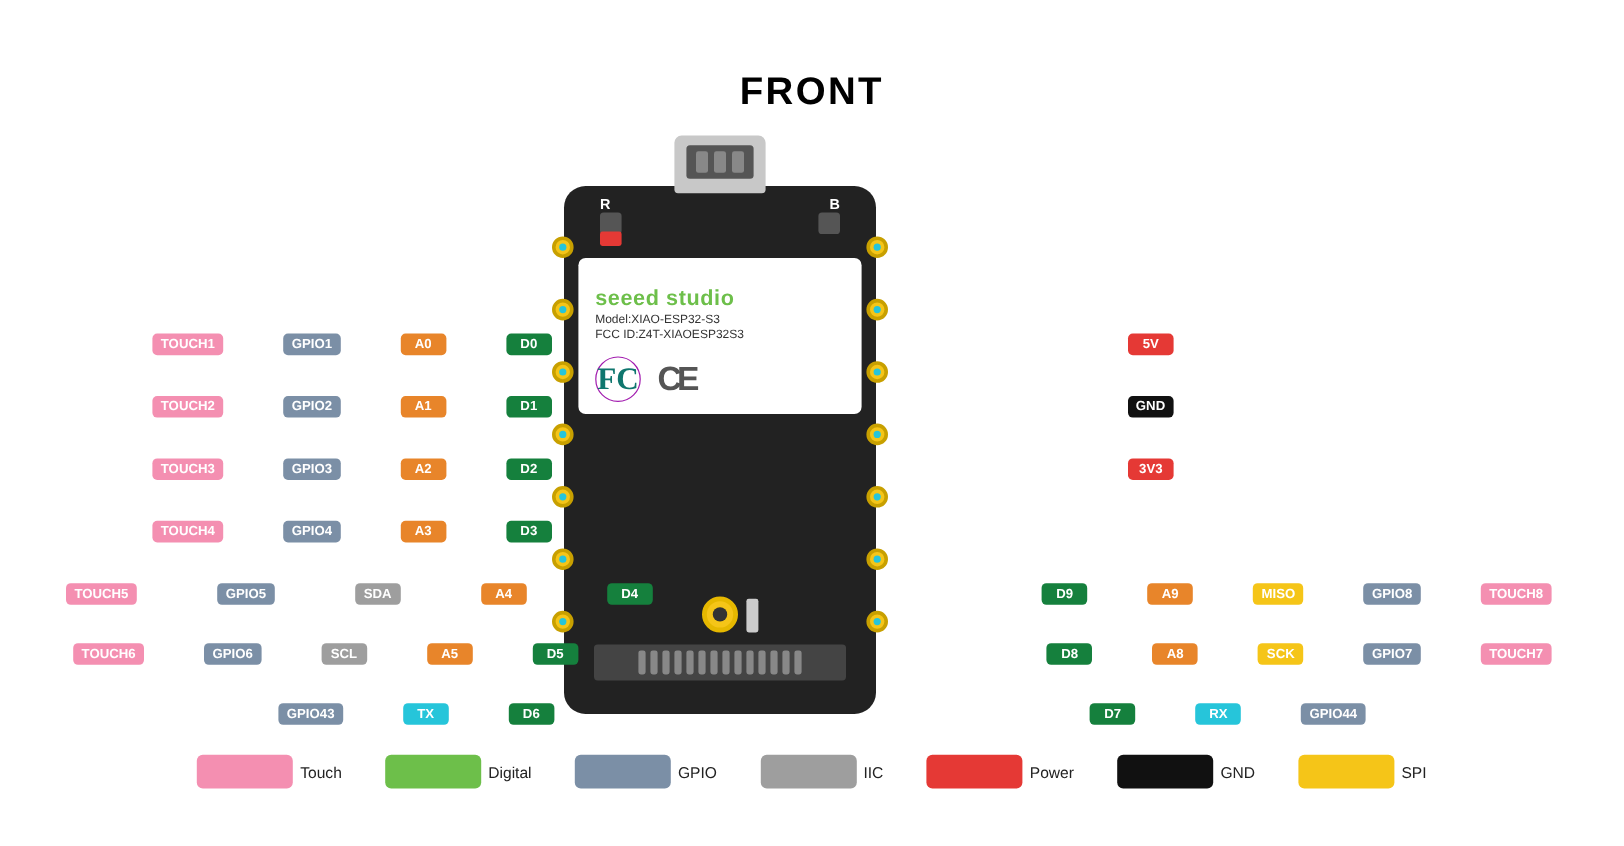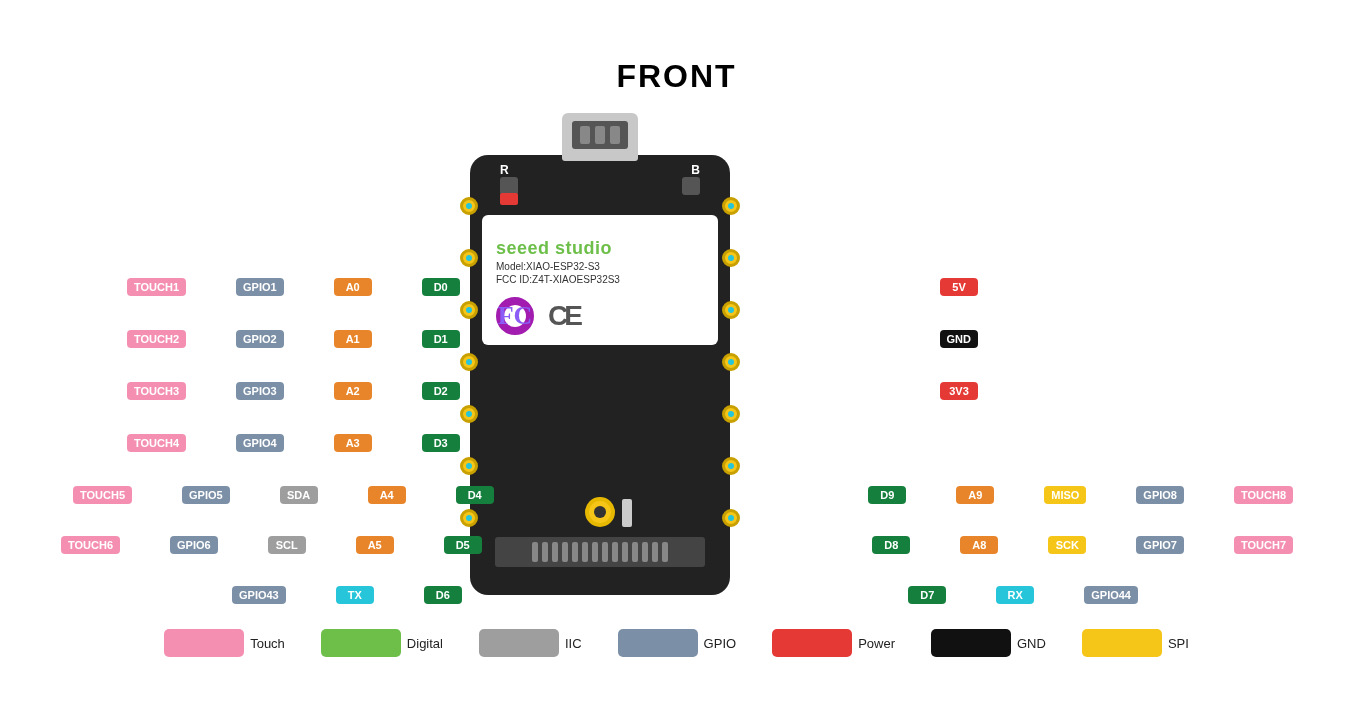--- a/index.html
+++ b/index.html
@@ -121,22 +121,22 @@
     }
     .board-label .fcc-row {
       display: flex;
       align-items: center;
       gap: 14px;
       margin-top: 12px;
     }
     .fc-logo {
       font-size: 26px;
       font-weight: 900;
-      color: #8b5cf6;
-      border: 8px solid #a21caf;
+      color: #0f766e;
+      border: 1px solid #a21caf;
       border-radius: 50%;
       width: 38px;
       height: 38px;
       display: flex;
       align-items: center;
       justify-content: center;
       font-family: serif;
     }
     .ce-logo {
       font-size: 28px;
@@ -422,21 +422,21 @@
     <span class="badge badge-digital">D2</span>
   </div>
 
   <div style="position:absolute;left:80px;top:339px;display:flex;align-items:center;gap:3px;">
     <span class="badge badge-touch">TOUCH4</span>
     <span class="badge badge-gpio">GPIO4</span>
     <span class="badge badge-analog">A3</span>
     <span class="badge badge-digital">D3</span>
   </div>
 
-  <div style="position:absolute;left:26px;top:391px;display:flex;align-items:center;gap:3px;">
+  <div style="position:absolute;left:8px;top:391px;display:flex;align-items:center;gap:20px;">
     <span class="badge badge-touch">TOUCH5</span>
     <span class="badge badge-gpio">GPIO5</span>
     <span class="badge badge-iic">SDA</span>
     <span class="badge badge-analog">A4</span>
     <span class="badge badge-digital">D4</span>
   </div>
 
   <div style="position:absolute;left:14px;top:441px;display:flex;align-items:center;gap:3px;">
     <span class="badge badge-touch">TOUCH6</span>
     <span class="badge badge-gpio">GPIO6</span>
@@ -489,28 +489,28 @@
   <div class="legend">
     <div class="legend-item">
       <div class="legend-box" style="background:#f48fb1;"></div>
       <span class="legend-label">Touch</span>
     </div>
     <div class="legend-item">
       <div class="legend-box" style="background:#6dbf4a;"></div>
       <span class="legend-label">Digital</span>
     </div>
     <div class="legend-item">
+      <div class="legend-box" style="background:#7b8fa6;"></div>
+      <span class="legend-label">GPIO</span>
+    </div>
+    <div class="legend-item">
       <div class="legend-box" style="background:#9e9e9e;"></div>
       <span class="legend-label">IIC</span>
     </div>
     <div class="legend-item">
-      <div class="legend-box" style="background:#7b8fa6;"></div>
-      <span class="legend-label">GPIO</span>
-    </div>
-    <div class="legend-item">
       <div class="legend-box" style="background:#e53935;"></div>
       <span class="legend-label">Power</span>
     </div>
     <div class="legend-item">
       <div class="legend-box" style="background:#111111;"></div>
       <span class="legend-label">GND</span>
     </div>
     <div class="legend-item">
       <div class="legend-box" style="background:#f5c518;"></div>
       <span class="legend-label">SPI</span>

